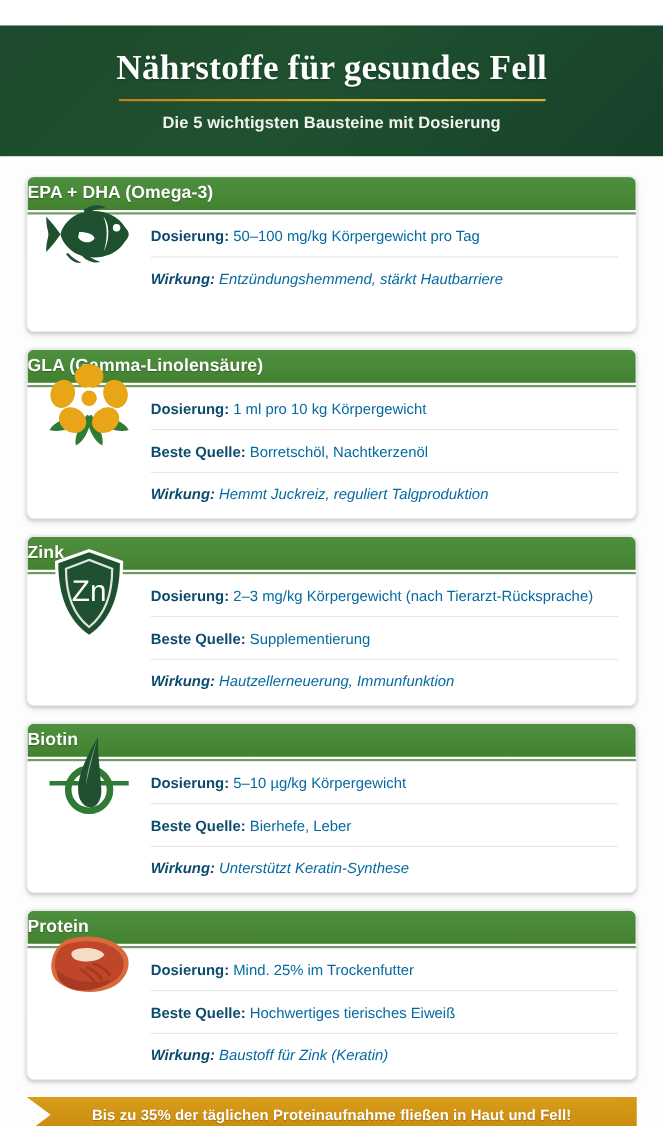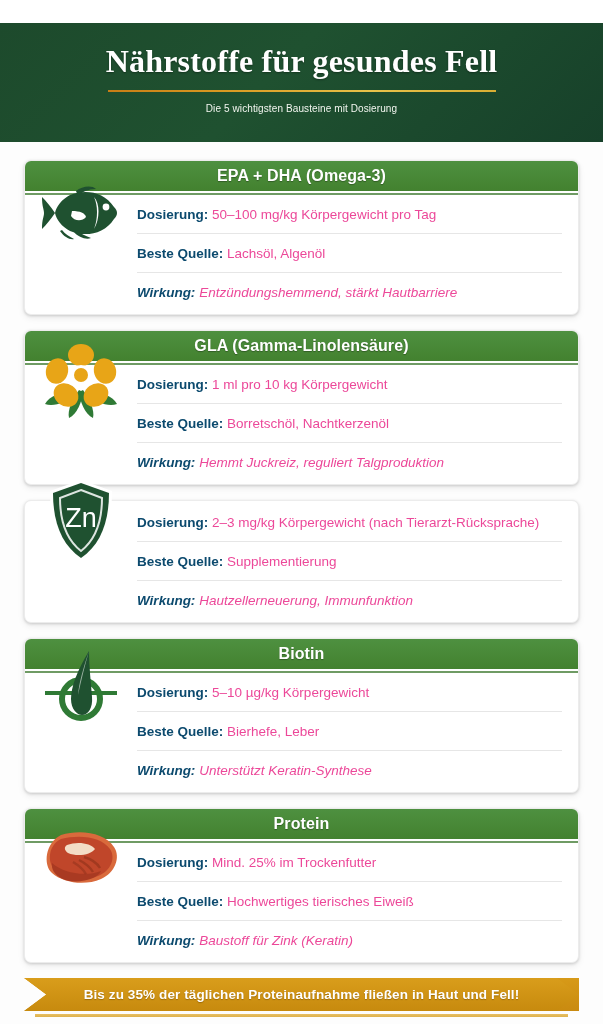--- a/index.html
+++ b/index.html
@@ -41,22 +41,22 @@
   }
   .banner-rule {
     width: 388px;
     height: 2px;
     margin: 9px auto 0 auto;
     background: linear-gradient(90deg, #c77d16 0%, #d99a22 30%, #e8c24a 68%, #d8ae33 100%);
   }
   .banner-subtitle {
     margin-top: 11px;
     font-family: "Liberation Sans", sans-serif;
-    font-size: 10px;
-    font-weight: normal;
+    font-size: 15px;
+    font-weight: bold;
     color: #f2f5ef;
     letter-spacing: 0.1px;
   }
 
   
   .cards {
     padding: 18px 24px 0 24px;
   }
   .card {
     position: relative;
@@ -67,21 +67,21 @@
     border: 1px solid #ececec;
   }
   .card-header {
     position: relative;
     height: 32px;
     border-radius: 6px 6px 0 0;
     background: linear-gradient(180deg, #4e9040 0%, #43812f 100%);
     border-bottom: 2px solid #ffffff;
     display: flex;
     align-items: center;
-    justify-content: center;
+    justify-content: flex-start;
   }
   .card-header::after {
     content: "";
     position: absolute;
     left: 0; right: 0; bottom: -4px;
     height: 2px;
     background: #3f7a30;
     opacity: .75;
   }
   .card-title {
@@ -126,21 +126,21 @@
     color: #2c2c2c;
     white-space: nowrap;
   }
   .row:first-child { border-top: none; padding-top: 13px; }
   .row:last-child { padding-bottom: 13px; font-style: italic; }
   .row-label {
     font-weight: bold;
     color: #0c4a6e;
     text-align: right;
   }
-  .row-value { color: #ec4899; }
+  .row-value { color: #0369a1; }
 
   
   .ribbon-zone {
     margin-top: 3px;
     padding: 0 24px;
     position: relative;
   }
   .ribbon {
     position: relative;
     height: 33px;
@@ -208,24 +208,20 @@
                 <path d="M54 12 C60 18 60 34 54 44 C58 34 58 20 54 12 Z"></path>
                 <path d="M32 26 C40 26 45 28 46 32 C42 37 34 36 31 31 Z"></path>
               </g>
             </svg>
           </div>
         </div>
         <div class="rows-col">
           <div class="row">
             <span class="row-label">Dosierung:</span>
             <span class="row-value">50–100 mg/kg Körpergewicht pro Tag</span>
-          </div>
-          <div class="row">
-            <span class="row-label">Beste Quelle:</span>
-            <span class="row-value">Lachsöl, Algenöl</span>
           </div>
           <div class="row">
             <span class="row-label">Wirkung:</span>
             <span class="row-value">Entzündungshemmend, stärkt Hautbarriere</span>
           </div>
         </div>
       </div>
     </div>
 
     <div class="card">
@@ -265,20 +261,23 @@
           </div>
           <div class="row">
             <span class="row-label">Wirkung:</span>
             <span class="row-value">Hemmt Juckreiz, reguliert Talgproduktion</span>
           </div>
         </div>
       </div>
     </div>
 
     <div class="card">
+      <div class="card-header">
+        <span class="card-title">Zink</span>
+      </div>
       <div class="card-body">
         <div class="icon-col">
           <div class="icon-wrap">
             <svg width="70" height="86" viewBox="0 0 70 86">
               <path d="M35 2 L66 13 C66 46 56 70 35 84 C14 70 4 46 4 13 Z" fill="#ffffff"></path>
               <path d="M35 5 L63 15 C63 45 54 67 35 80 C16 67 7 45 7 15 Z" fill="#1f5130"></path>
               <path d="M35 12 L56 20 C56 44 49 62 35 73 C21 62 14 44 14 20 Z" fill="none" stroke="#ffffff" stroke-width="2" opacity="0.85"></path>
               <text x="35" y="49" text-anchor="middle" font-family="'Liberation Sans', sans-serif" font-size="27" fill="#ffffff">Zn</text>
             </svg>
           </div>

